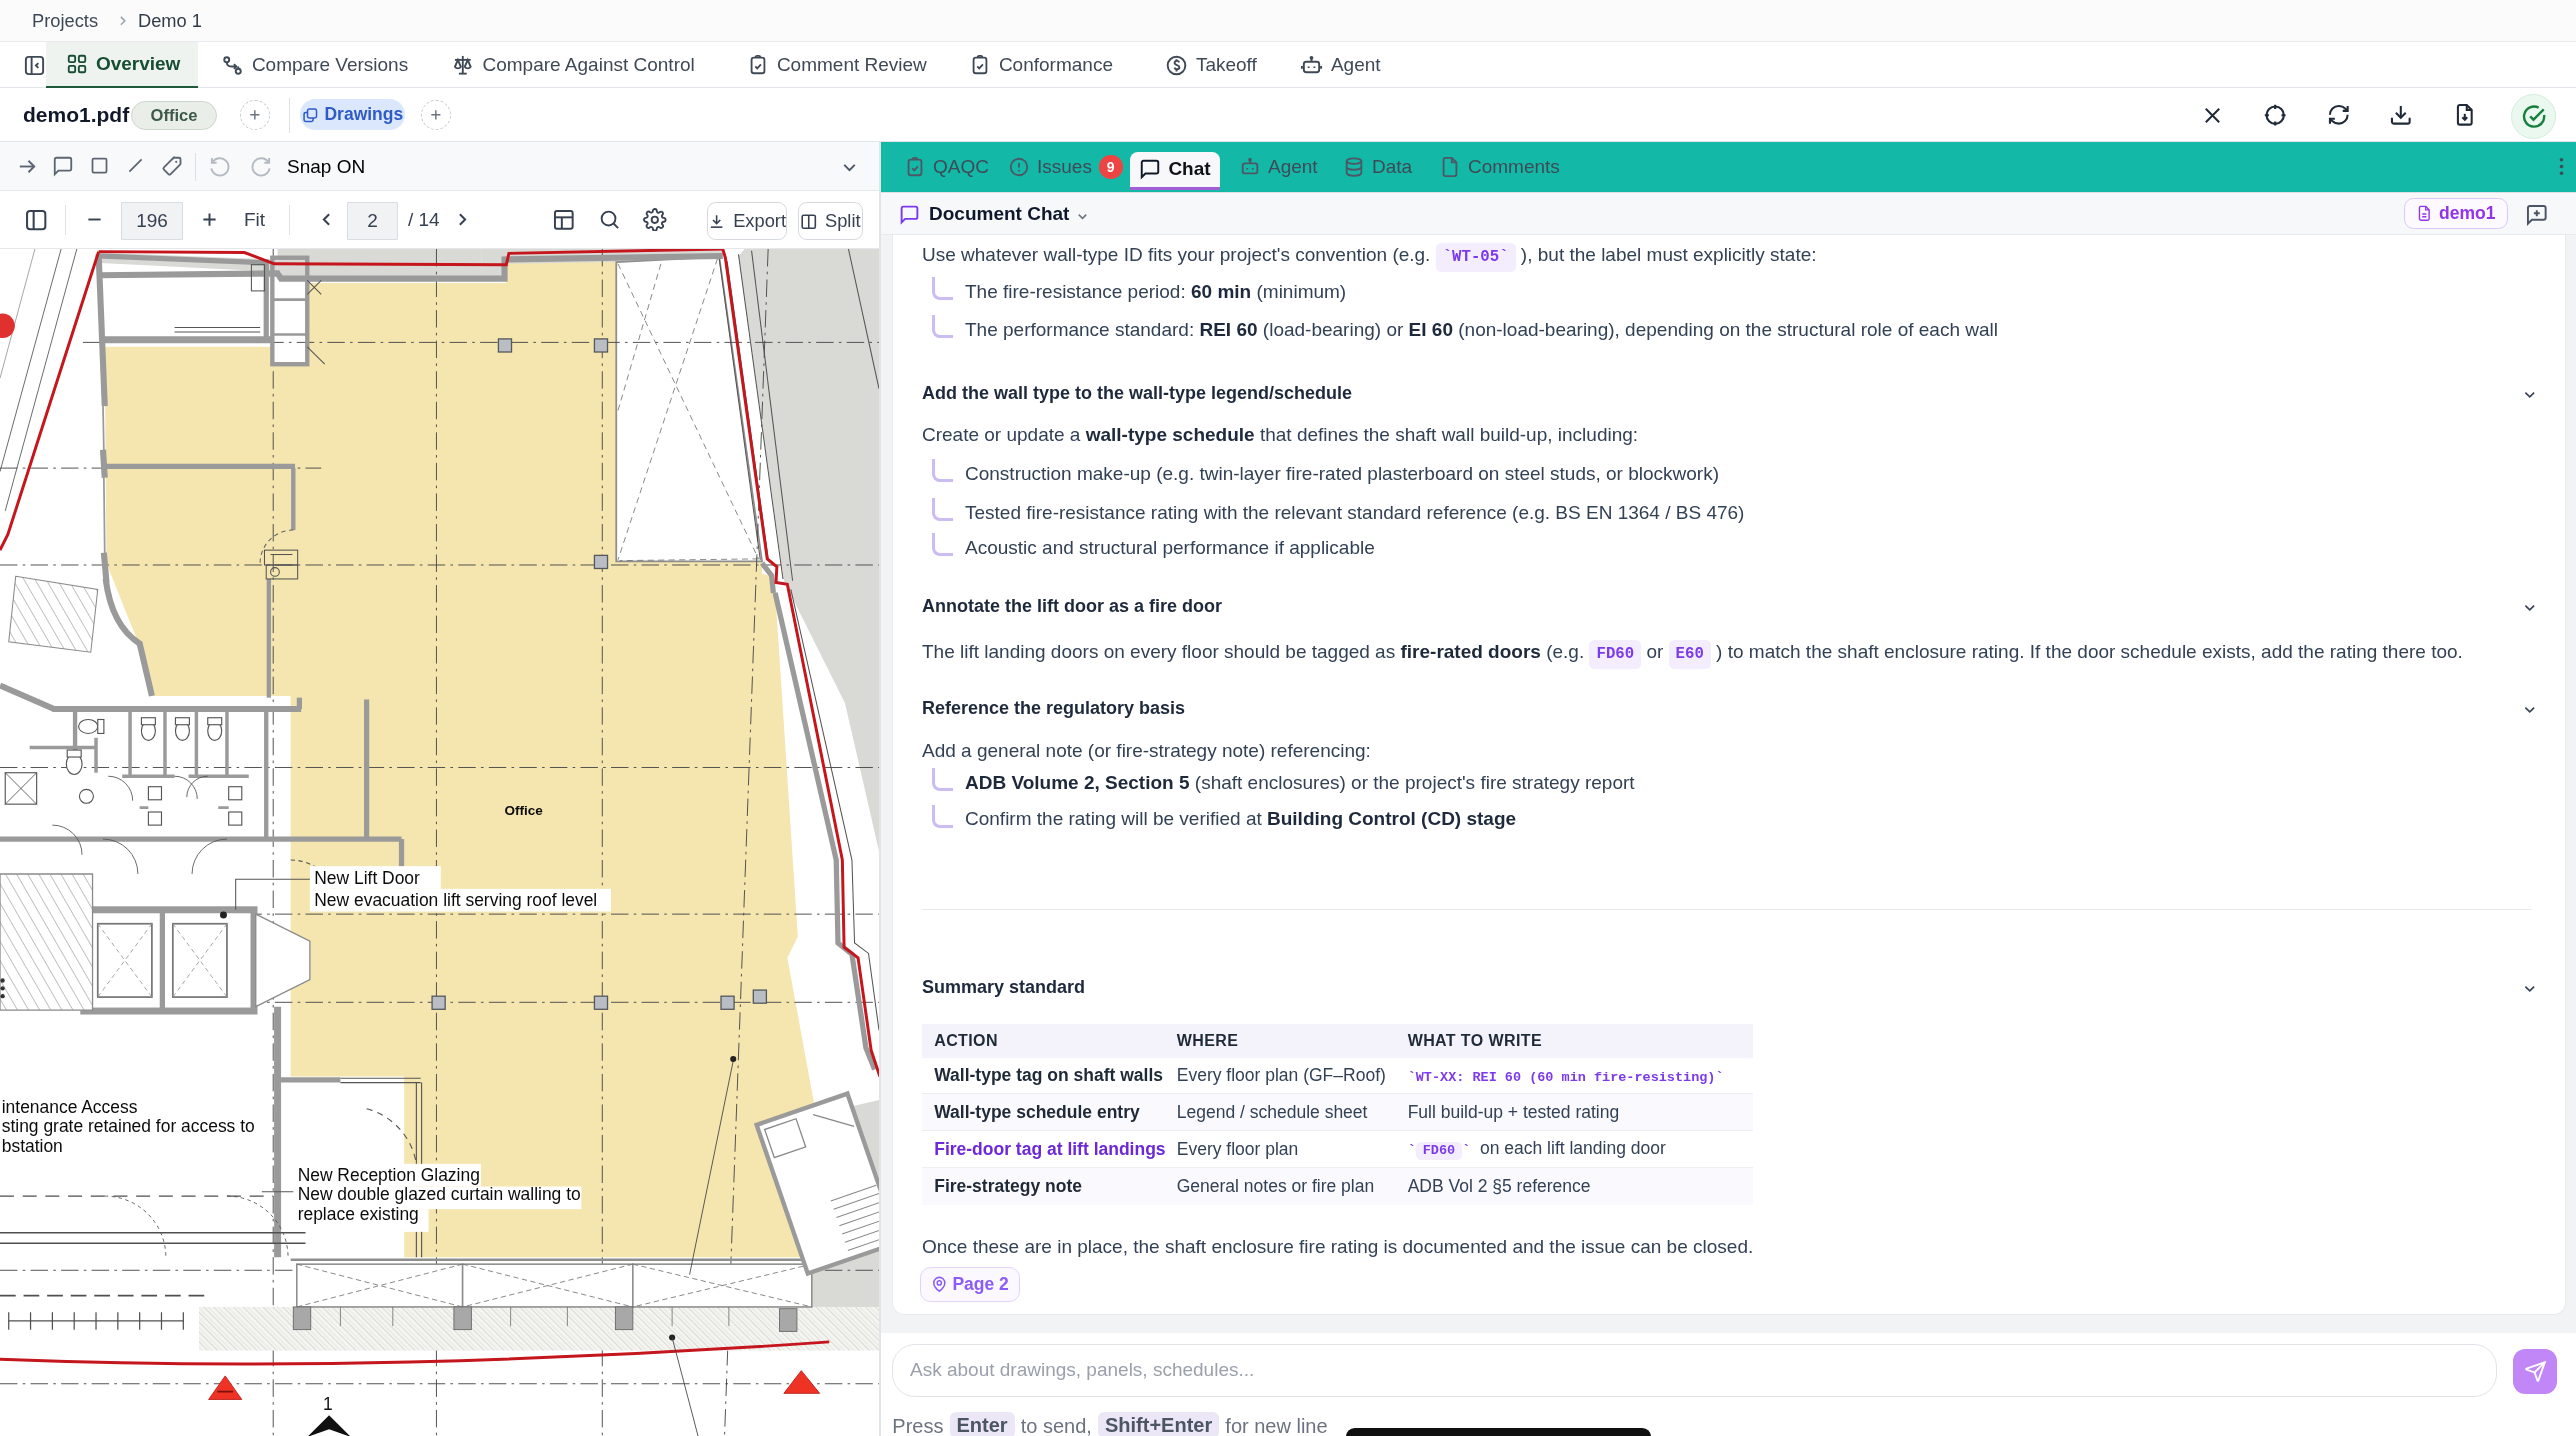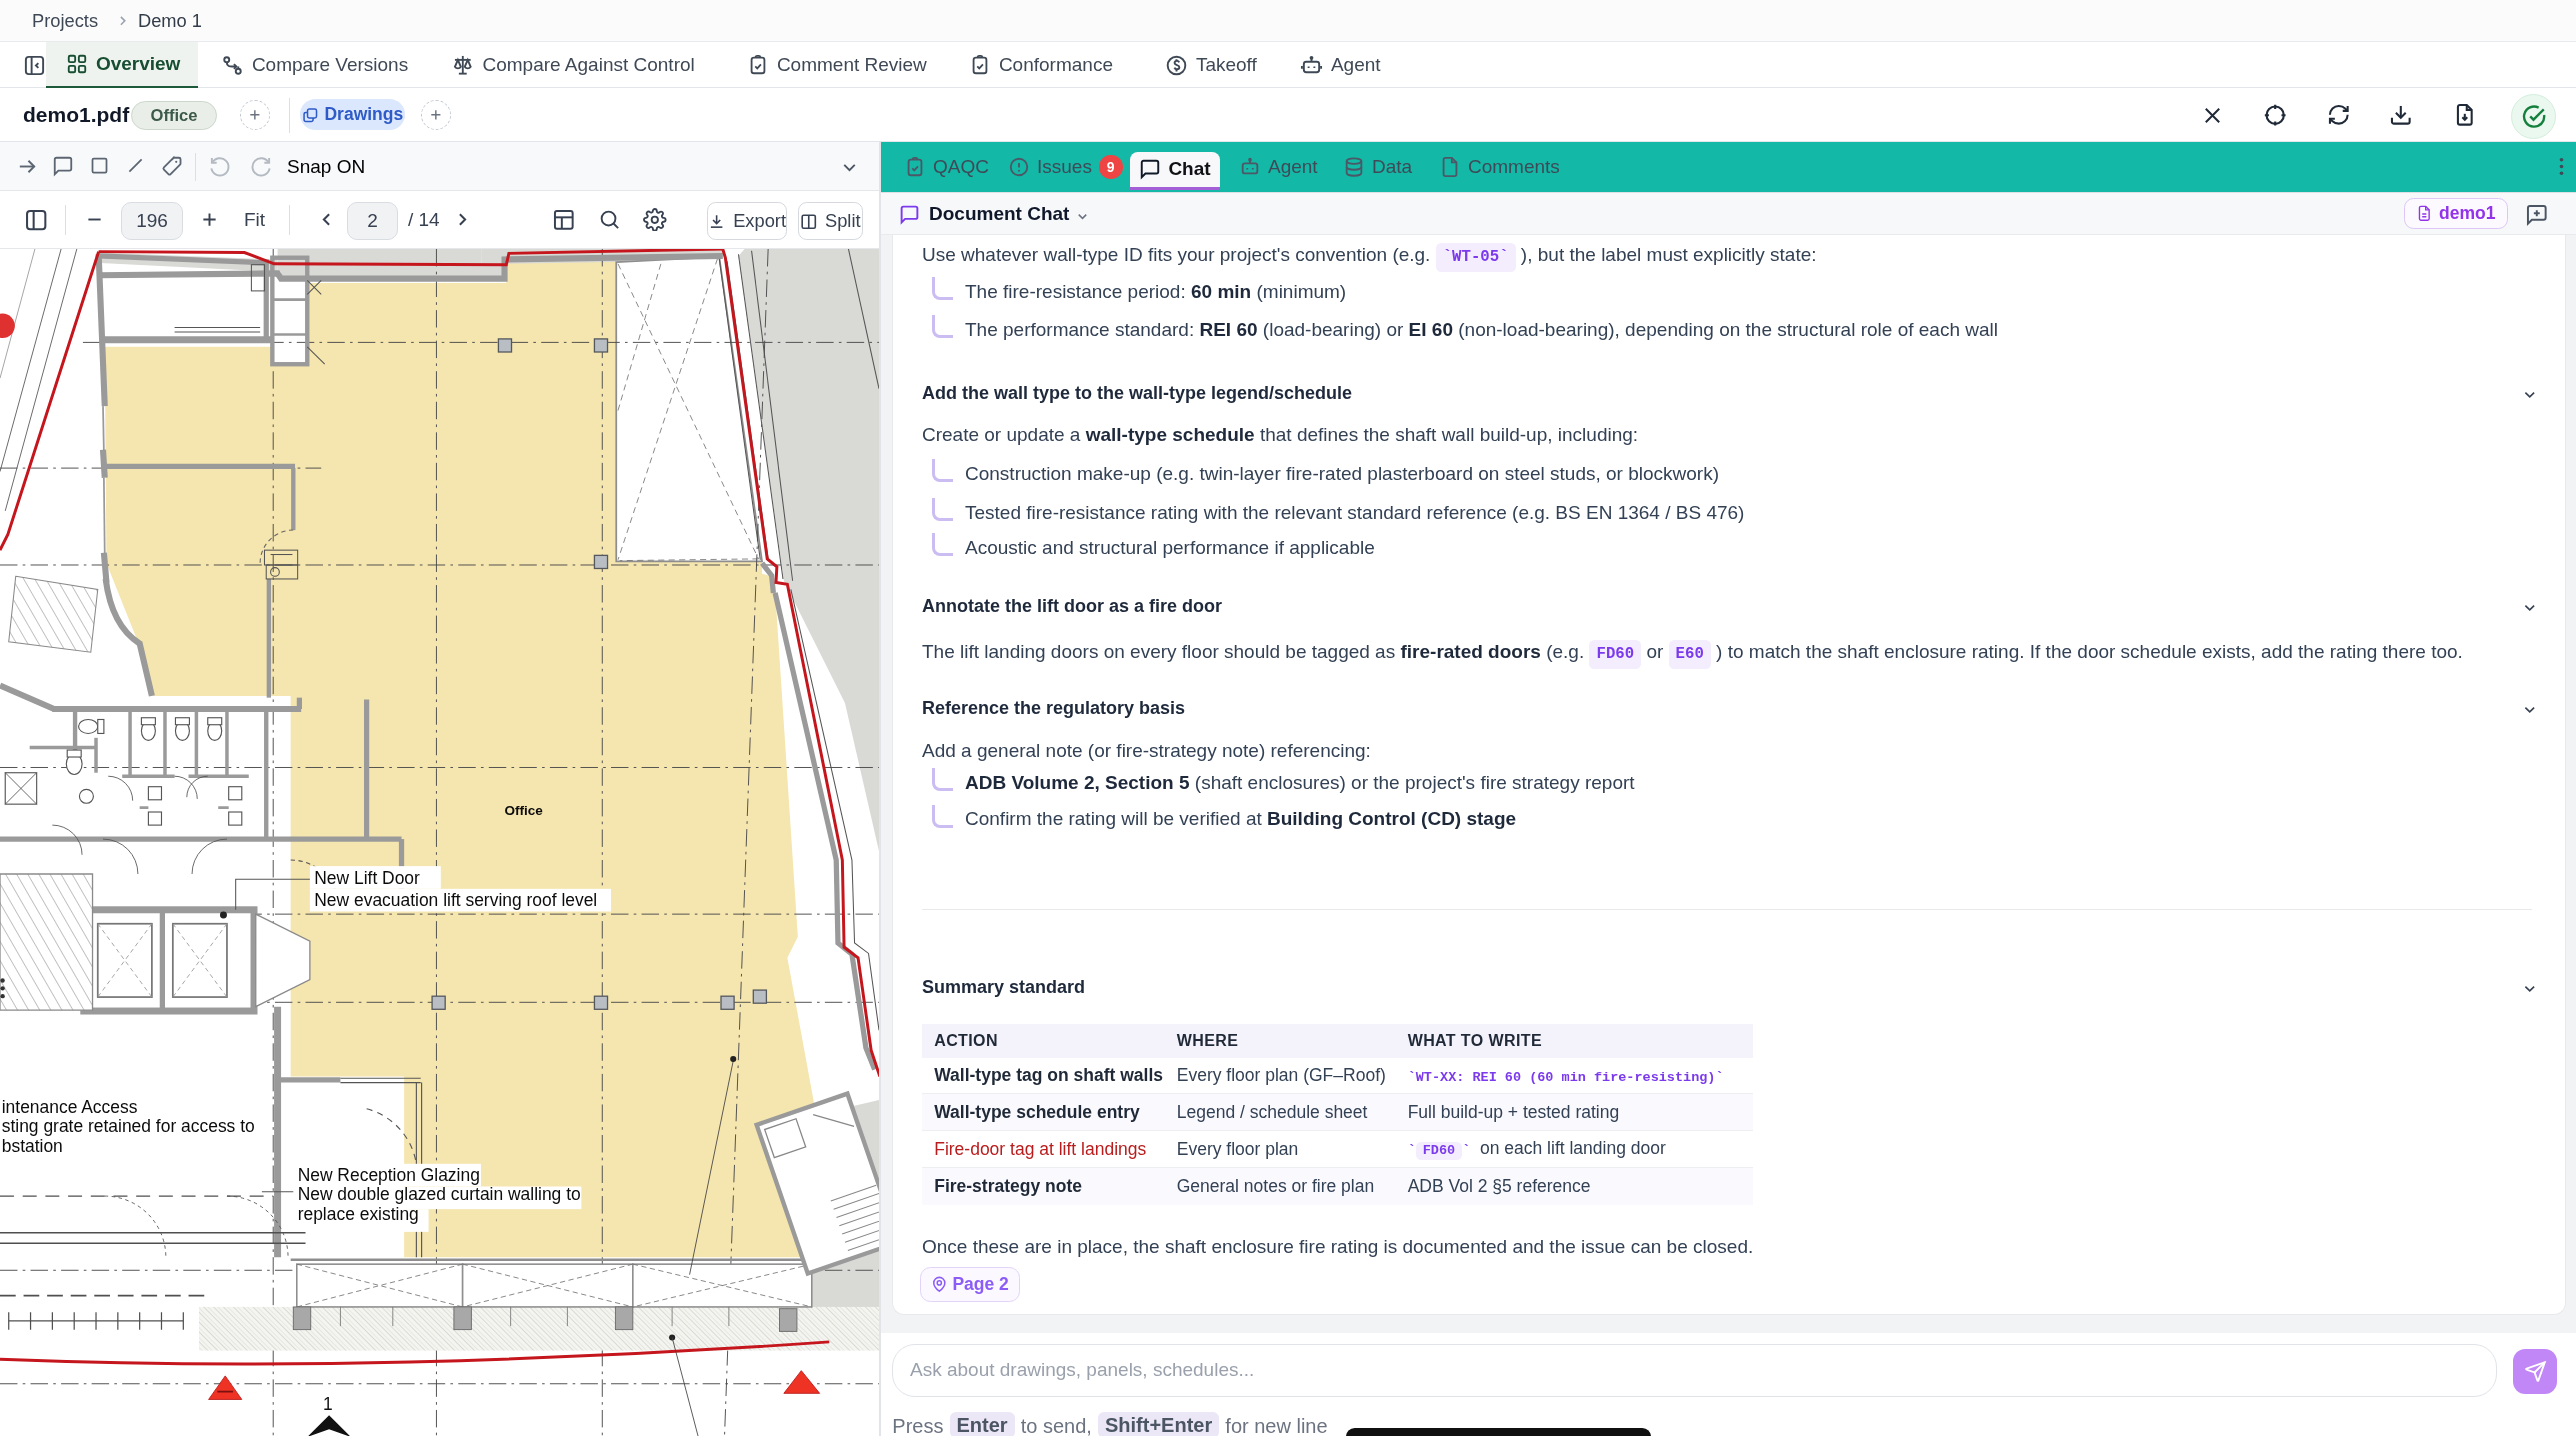--- a/index.html
+++ b/index.html
@@ -17,21 +17,21 @@
   #filerow { position:absolute; left:0; top:88px; width:2576px; height:54px; background:#fff; border-bottom:0.9px solid #e2e5e9; }
   .pill { position:absolute; display:flex; align-items:center; justify-content:center; gap:6.1px; border-radius:872px; font-weight:600; }
   .dashplus { position:absolute; width:30px; height:30px; top:12.2px; border:1.3px dashed #c3c9d1; border-radius:50%; color:#6b7280; display:flex; align-items:center; justify-content:center; }
   .fileicon { position:absolute; top:9.6px; width:35px; height:35px; display:flex; align-items:center; justify-content:center; }
 
   
   #toolbar1 { position:absolute; left:0; top:142px; width:879px; height:49px; background:#f8f9fb; border-bottom:0.9px solid #e5e7ea; }
   #toolbar2 { position:absolute; left:0; top:191px; width:879px; height:58px; background:#fff; border-bottom:0.9px solid #e5e7ea; }
   .tbicon { position:absolute; display:flex; align-items:center; justify-content:center; }
   .vdiv { position:absolute; width:0.9px; background:#dcdfe4; }
-  .numbox { position:absolute; background:#f1f2f4; border:0.9px solid #d9dde2; border-radius:10px; display:flex; align-items:center; justify-content:center; font-size:19px; color:#374151; }
+  .numbox { position:absolute; background:#f1f2f4; border:0.9px solid #d9dde2; border-radius:1px; display:flex; align-items:center; justify-content:center; font-size:19px; color:#374151; }
   .tbbtn { position:absolute; border:0.9px solid #d5d9dd; border-radius:8.7px; background:#fff; display:flex; align-items:center; justify-content:center; gap:7.9px; font-size:18.3px; color:#374151; font-weight:500;}
   #canvas { position:absolute; left:0; top:249px; width:879px; height:1188px; background:#fff; overflow:hidden; }
   #vsplit { position:absolute; left:879px; top:142px; width:2.6px; height:1294px; background:#e2e4e8; }
 
   
   #rtabs { position:absolute; left:881px; top:142px; width:1695px; height:51px; background:#14b8a6; border-bottom:0.9px solid #dde0e5; }
   .rtab { position:absolute; top:0; height:50px; display:flex; align-items:center; gap:7px; font-size:19px; font-weight:500; color:#3f4a58; }
   #rtab-chat { top:9.6px !important; height:38px; background:#f8f8fa; border-bottom:3.1px solid #a55fd6; color:#0f1115; font-weight:700; border-radius:7.9px 7.9px 0 0; justify-content:center; }
   #dochdr { position:absolute; left:881px; top:193px; width:1695px; height:42px; background:#f7f8fa; border-bottom:0.9px solid #e8eaed; }
   #chatcard { position:absolute; left:892px; top:235px; width:1674px; height:1080px; background:#fff; border:0.9px solid #e7e9ec; border-top:none; border-radius:0 0 12.2px 12.2px; }
@@ -712,21 +712,21 @@
       <div style="width:258px; padding-left:12.2px; font-weight:700; color:#1f2937;">Wall-type tag on shaft walls</div>
       <div style="width:234px; color:#334155;">Every floor plan (GF–Roof)</div>
       <div style="width:350px;" class="mono"><span style="font-size:13.5px;">`WT-XX: REI 60 (60 min fire-resisting)`</span></div>
     </div>
     <div style="display:flex; height:37px; background:#faf9fd; align-items:center; font-size:17.5px; border-bottom:0.9px solid #eceef2; white-space:nowrap;">
       <div style="width:258px; padding-left:12.2px; font-weight:700; color:#1f2937;">Wall-type schedule entry</div>
       <div style="width:234px; color:#334155;">Legend / schedule sheet</div>
       <div style="width:350px; color:#334155;">Full build-up + tested rating</div>
     </div>
     <div style="display:flex; height:37px; background:#fff; align-items:center; font-size:17.5px; border-bottom:0.9px solid #eceef2; white-space:nowrap;">
-      <div style="width:258px; padding-left:12.2px; font-weight:400; color:#b91c1c;">Fire-door tag at lift landings</div>
+      <div style="width:258px; padding-left:12.2px; font-weight:700; color:#6d28d9;">Fire-door tag at lift landings</div>
       <div style="width:234px; color:#334155;">Every floor plan</div>
       <div style="width:350px; color:#334155;"><span class="mono" style="font-size:13.5px;">`</span><span class="codechip" style="font-size:13.5px;">FD60</span><span class="mono" style="font-size:13.5px;">`</span>&nbsp; on each lift landing door</div>
     </div>
     <div style="display:flex; height:37px; background:#faf9fd; align-items:center; font-size:17.5px; white-space:nowrap;">
       <div style="width:258px; padding-left:12.2px; font-weight:700; color:#1f2937;">Fire-strategy note</div>
       <div style="width:234px; color:#334155;">General notes or fire plan</div>
       <div style="width:350px; color:#334155;">ADB Vol 2 §5 reference</div>
     </div>
   </div>
 

